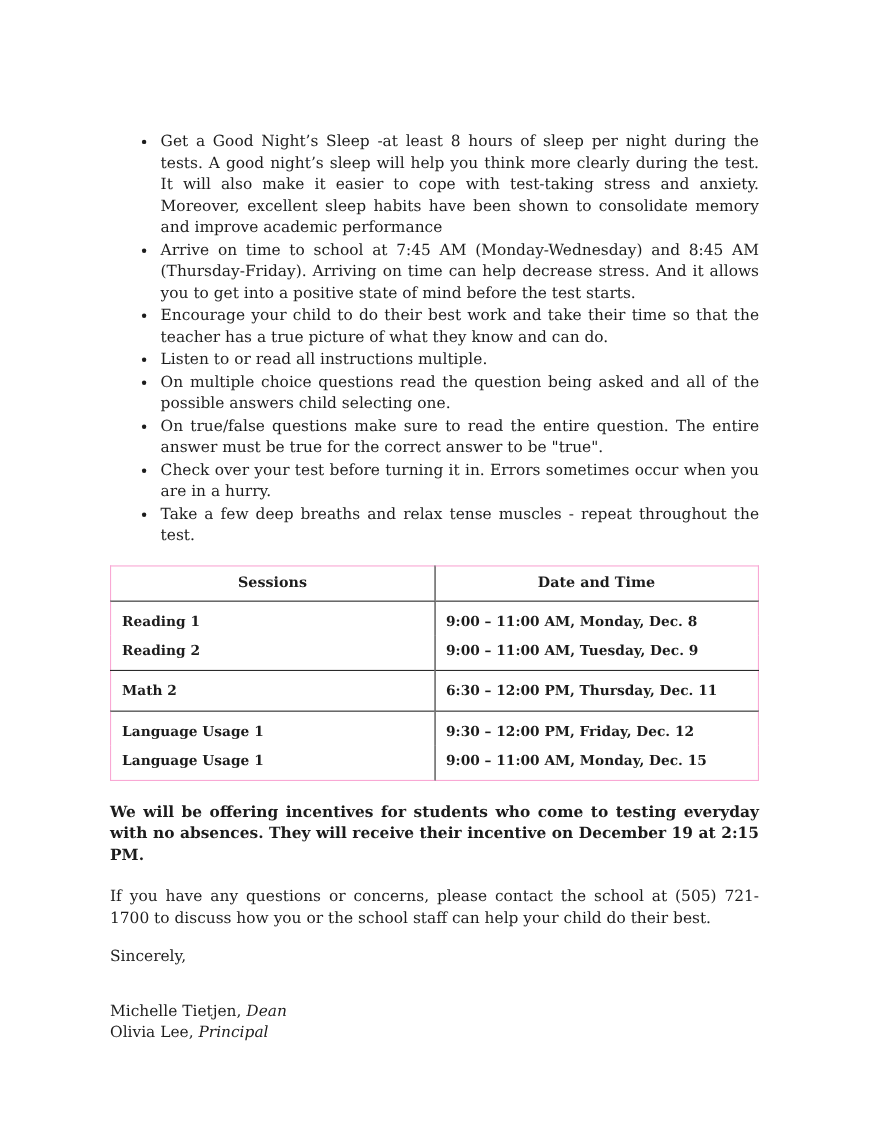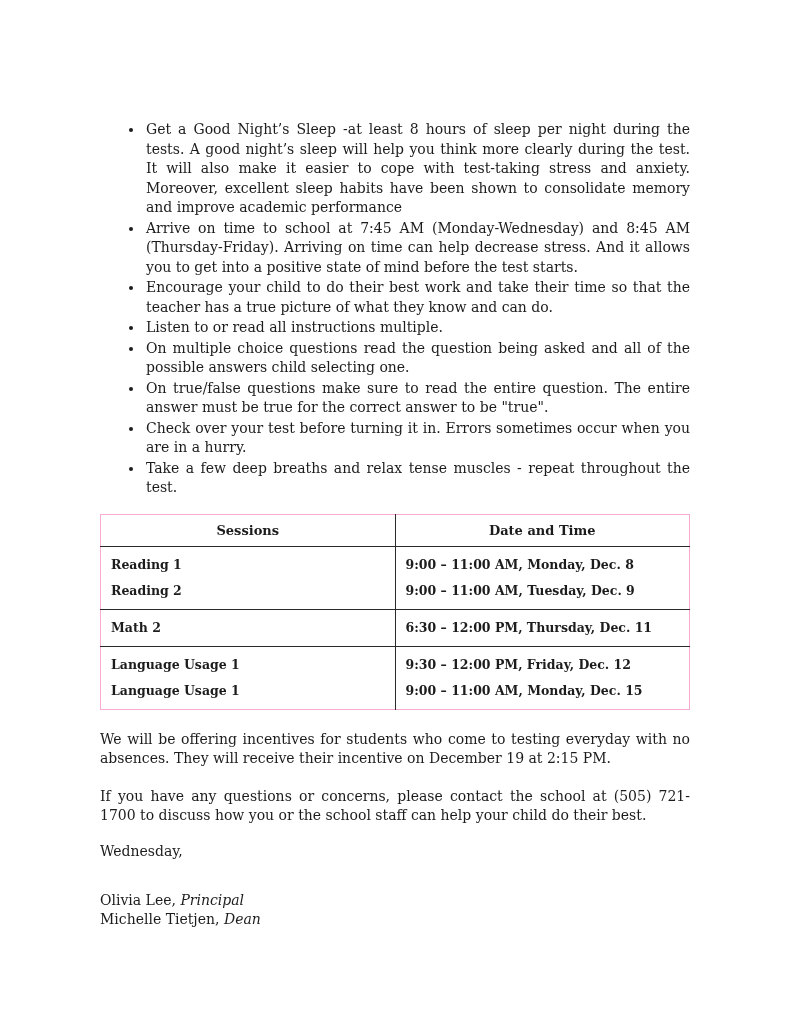--- a/index.html
+++ b/index.html
@@ -66,21 +66,21 @@
   }
   table.sessions td {
     font-size: 12.5px;
     font-weight: bold;
     padding: 4px 6px 4px 10px;
     line-height: 18px;
   }
   table.sessions tbody tr:first-child td { padding-top: 9px; }
   table.sessions tbody tr:last-child td { padding-bottom: 9px; }
   .bold-para {
-    font-weight: normal;
+    font-weight: bold;
     font-size: 14px;
     line-height: 19.5px;
     margin: 1px 0 18px 0;
     text-align: justify;
   }
   .closing {
     font-size: 14px;
     line-height: 19.5px;
     margin: 4px 0 30px 0;
   }
@@ -140,24 +140,24 @@
         <td>Language Usage 1</td>
         <td>9:00 – 11:00 AM, Monday, Dec. 15</td>
       </tr>
     </tbody>
   </table>
 
   <p class="bold-para">We will be offering incentives for students who come to testing everyday with no absences. They will receive their incentive on December 19 at 2:15 PM.</p>
 
   <p class="para">If you have any questions or concerns, please contact the school at (505) 721-1700 to discuss how you or the school staff can help your child do their best.</p>
 
-  <p class="closing">Wednesday,</p>
+  <p class="closing">Sincerely,</p>
 
+  <p class="signature-line">
+    <span>Michelle Tietjen,</span>
+    <span class="italic">Dean</span>
+  </p>
   <p class="signature-line">
     <span>Olivia Lee,</span>
     <span class="italic">Principal</span>
-  </p>
-  <p class="signature-line">
-    <span>Michelle Tietjen,</span>
-    <span class="italic">Dean</span>
   </p>
 
 </div>
 
 </body></html>

